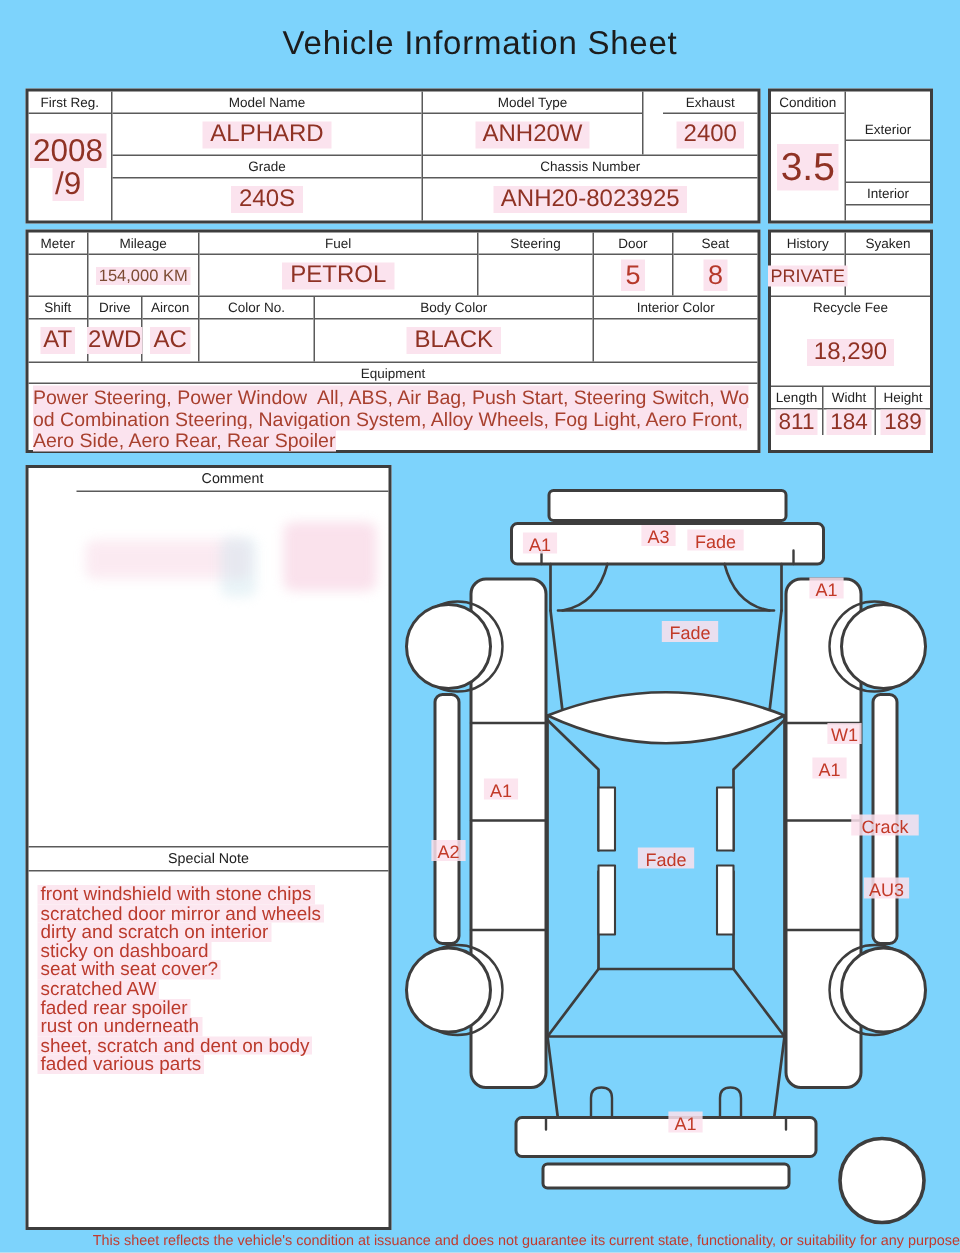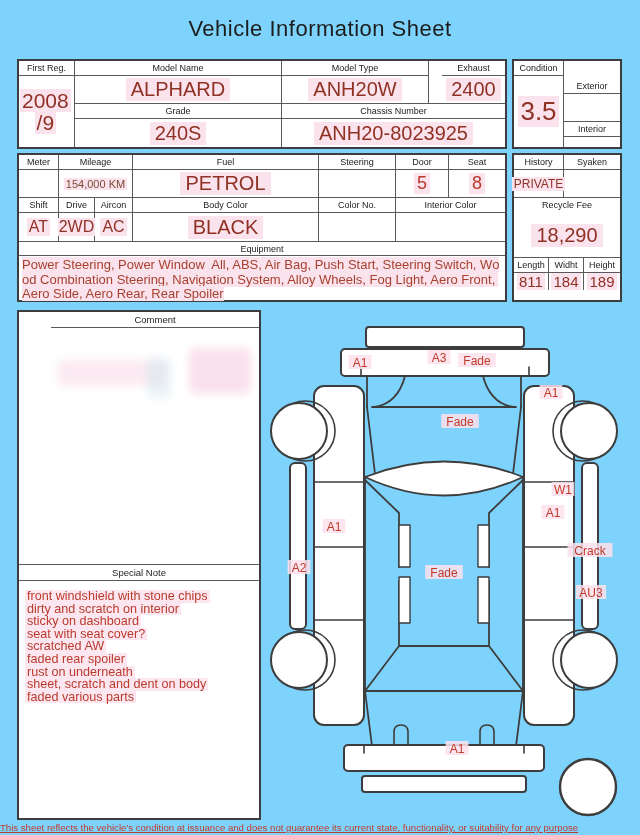--- a/index.html
+++ b/index.html
@@ -11,21 +11,21 @@
   .frame{position:absolute;border:2px solid #3d3d3d;box-sizing:border-box;background:#fff;}
   .row{display:flex;box-sizing:border-box;}
   .cell{display:flex;flex-direction:column;box-sizing:border-box;min-width:0;}
   .br{border-right:1px solid #5a5a5a;}
   .bb{border-bottom:1px solid #5a5a5a;}
   .lbl{height:15px;line-height:15px;font-size:9px;color:#222;text-align:center;
        border-bottom:1px solid #5a5a5a;box-sizing:border-box;white-space:nowrap;overflow:hidden;}
   .lbl.no-ul{border-bottom:none;}
   .val{flex:1;display:flex;align-items:center;justify-content:center;color:#8f3224;min-height:0;}
   .hl{background:#fbe3ee;padding:0 5px;white-space:nowrap;}
-  .big{font-size:20px;}
+  .big{font-size:16px;}
   .med{font-size:16px;}
   .num{font-size:18px;color:#b6392b;}
   .dim{font-size:15px;}
   
   .fr-val{justify-content:flex-start;align-items:center;}
   .fr-lines{font-size:21px;line-height:22px;color:#8f3224;text-align:center;padding-left:1px;}
   .fr-lines span{background:#fbe3ee;padding:0 2px;}
   
   .equip-text{flex:1;padding:2px 3px;font-size:13px;line-height:14.6px;color:#a8402e;overflow:hidden;}
   .equip-text .hl{white-space:pre-wrap;word-break:break-all;padding:0;}
@@ -33,22 +33,22 @@
   .area{flex:1;position:relative;overflow:hidden;}
   .sn-text{flex:1;padding:9px 5px 0 6px;overflow:hidden;}
   .sn-line{width:max-content;max-width:100%;background:#fce7f0;padding:0 2px;
            font-size:12.6px;line-height:12.6px;color:#bb3a2c;white-space:nowrap;}
   .smudge{position:absolute;filter:blur(4px);border-radius:6px;}
   
   .diagram{position:absolute;left:268px;top:315px;width:370px;height:505px;}
   .diagram path,.diagram rect,.diagram circle,.diagram line{vector-effect:none;}
   #diagram-labels text{font-family:"Liberation Sans",sans-serif;font-size:12px;
                        fill:#c23a28;text-anchor:middle;}
-  .disclaimer{position:absolute;top:822px;left:0;width:100%;text-align:left;
-              font-size:9.6px;color:#c13b2e;text-decoration:underline;}
+  .disclaimer{position:absolute;top:822px;left:0;width:100%;text-align:right;
+              font-size:9.6px;color:#c13b2e;}
 </style>
 </head>
 <body>
 
 <div class="page">
 
   <div class="title">Vehicle Information Sheet</div>
 
   <div class="frame" style="left:17px;top:59px;width:490px;height:90px;">
     <div class="row" style="height:100%;">
@@ -168,29 +168,29 @@
         <div class="val med">
             <span class="hl" style="padding:0 1px;">2WD</span>
           </div>
       </div>
       <div class="cell br" style="width:38px;">
         <div class="lbl">Aircon</div>
         <div class="val med">
             <span class="hl" style="padding:0 2px;">AC</span>
           </div>
       </div>
+      <div class="cell br" style="width:77px;">
+        <div class="lbl">Color No.</div>
+        <div class="val"></div>
+      </div>
       <div class="cell br" style="width:186px;">
         <div class="lbl">Body Color</div>
         <div class="val big">
             <span class="hl">BLACK</span>
           </div>
-      </div>
-      <div class="cell br" style="width:77px;">
-        <div class="lbl">Color No.</div>
-        <div class="val"></div>
       </div>
       <div class="cell" style="flex:1;">
         <div class="lbl">Interior Color</div>
         <div class="val"></div>
       </div>
     </div>
     <div class="cell" style="flex:1;">
       <div class="lbl" style="height:14px;line-height:14px;">Equipment</div>
       <div class="equip-text"><span class="hl">Power Steering, Power Window  All, ABS, Air Bag, Push Start, Steering Switch, Wood Combination Steering, Navigation System, Alloy Wheels, Fog Light, Aero Front, Aero Side, Aero Rear, Rear Spoiler</span></div>
     </div>
@@ -240,20 +240,21 @@
   <div class="frame" style="left:17px;top:310px;width:244px;height:510px;display:flex;flex-direction:column;">
     <div class="lbl" style="height:16px;line-height:16px;font-size:9.5px;margin-left:32px;">Comment</div>
     <div class="area bb" style="height:236px;flex:none;">
       <div class="smudge" style="left:38px;top:32px;width:110px;height:26px;background:#f6cadd;opacity:.38;"></div>
       <div class="smudge" style="left:128px;top:30px;width:24px;height:40px;background:#cfe6ee;opacity:.45;"></div>
       <div class="smudge" style="left:170px;top:20px;width:62px;height:46px;background:#f3b9d2;opacity:.42;"></div>
     </div>
     <div class="lbl" style="height:16px;line-height:16px;font-size:9.5px;">Special Note</div>
     <div class="sn-text">
         <div class="sn-line">front windshield with stone chips</div>
+        <div class="sn-line">scratched door mirror and wheels</div>
         <div class="sn-line">dirty and scratch on interior</div>
         <div class="sn-line">sticky on dashboard</div>
         <div class="sn-line">seat with seat cover?</div>
         <div class="sn-line">scratched AW</div>
         <div class="sn-line">faded rear spoiler</div>
         <div class="sn-line">rust on underneath</div>
         <div class="sn-line">sheet, scratch and dent on body</div>
         <div class="sn-line">faded various parts</div>
       </div>
   </div>

